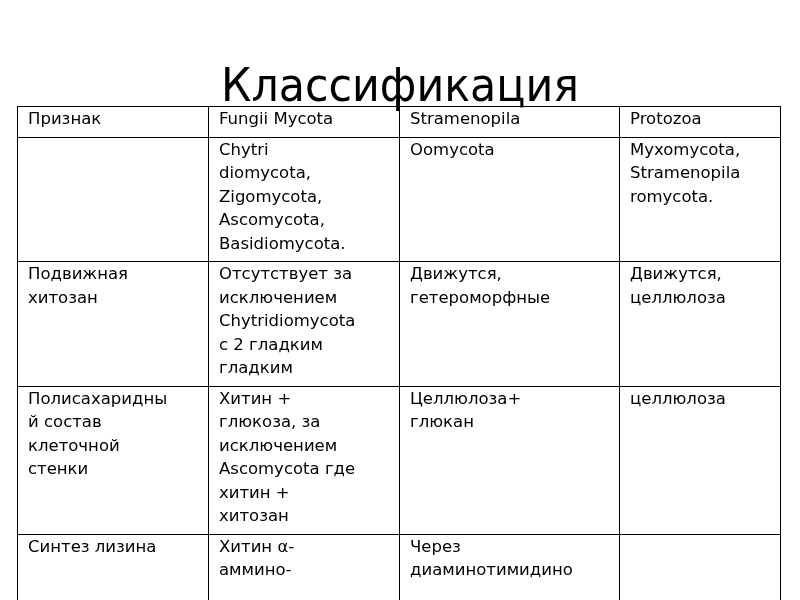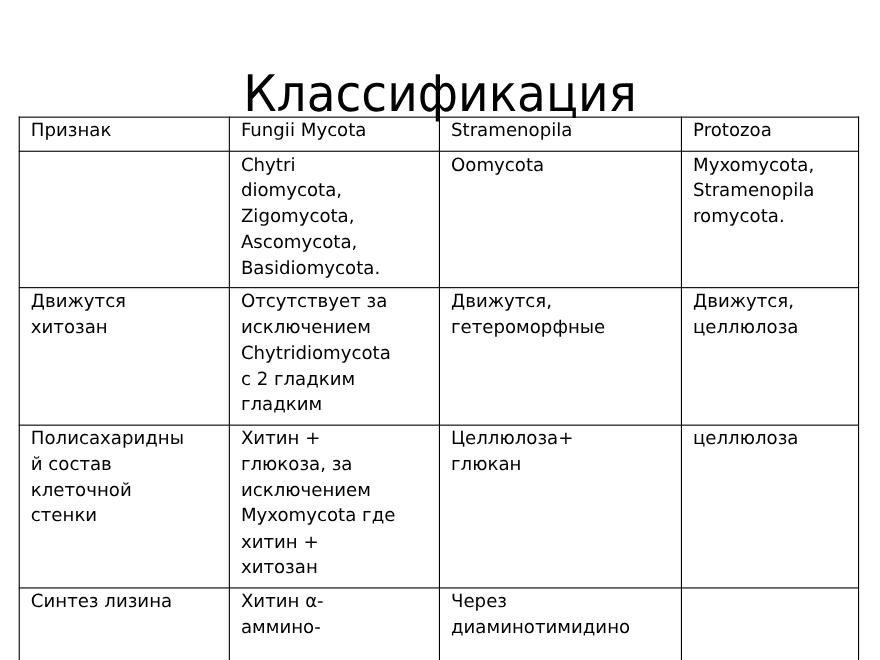--- a/index.html
+++ b/index.html
@@ -102,21 +102,21 @@
           <span class="cell-line">Oomycota</span>
         </td>
         <td>
           <span class="cell-line">Myxomycota,</span>
           <span class="cell-line">Stramenopila</span>
           <span class="cell-line">romycota.</span>
         </td>
       </tr>
       <tr class="r2">
         <td>
-          <span class="cell-line">Движутся</span>
+          <span class="cell-line">Подвижная</span>
           <span class="cell-line">хитозан</span>
         </td>
         <td>
           <span class="cell-line">Отсутствует за</span>
           <span class="cell-line">исключением</span>
           <span class="cell-line">Chytridiomycota</span>
           <span class="cell-line">с 2 гладким</span>
           <span class="cell-line">гладким</span>
         </td>
         <td>
@@ -132,21 +132,21 @@
         <td>
           <span class="cell-line">Полисахаридны</span>
           <span class="cell-line">й состав</span>
           <span class="cell-line">клеточной</span>
           <span class="cell-line">стенки</span>
         </td>
         <td>
           <span class="cell-line">Хитин +</span>
           <span class="cell-line">глюкоза, за</span>
           <span class="cell-line">исключением</span>
-          <span class="cell-line">Myxomycota где</span>
+          <span class="cell-line">Ascomycota где</span>
           <span class="cell-line">хитин +</span>
           <span class="cell-line">хитозан</span>
         </td>
         <td>
           <span class="cell-line">Целлюлоза+</span>
           <span class="cell-line">глюкан</span>
         </td>
         <td>
           <span class="cell-line">целлюлоза</span>
         </td>

